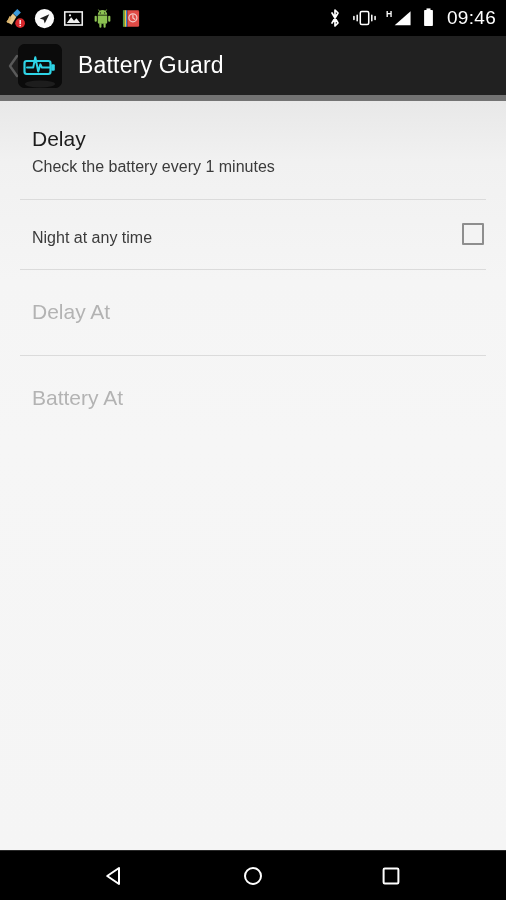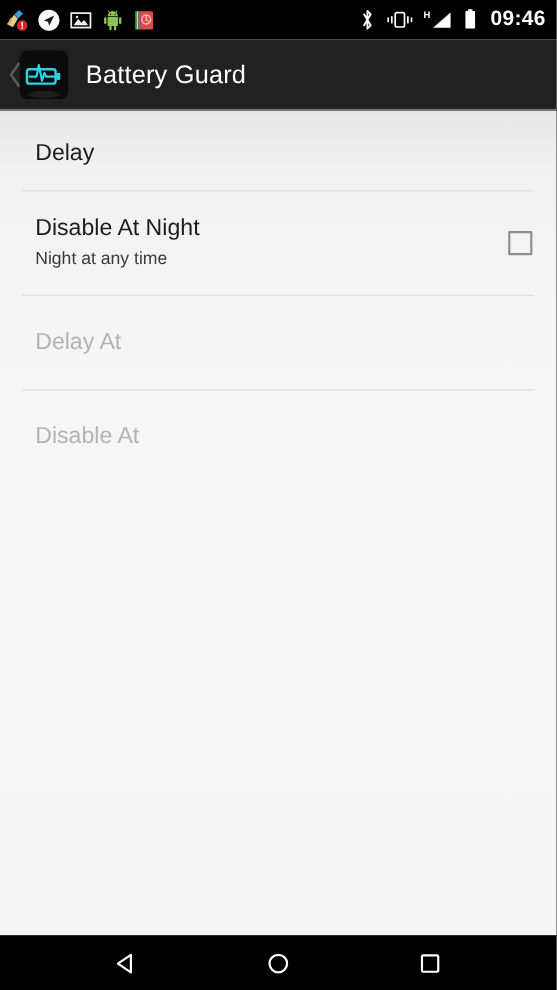--- a/index.html
+++ b/index.html
@@ -40,36 +40,36 @@
     align-items: center;
     gap: 9px;
   }
   .sicon {
     display: block;
     line-height: 0;
   }
   .status-clock {
     color: #ffffff;
     font-size: 19px;
-    font-weight: bold;
+    font-weight: normal;
     letter-spacing: 0.3px;
     margin-left: 3px;
     font-family: "Liberation Sans", sans-serif;
   }
 
   
   .action-bar {
     position: relative;
     height: 65px;
     background: #212121;
     display: flex;
     align-items: center;
     box-sizing: border-box;
     padding-left: 6px;
-    border-bottom: 2px solid #737373;
+    border-bottom: 6px solid #737373;
   }
   .up-chevron {
     width: 14px;
     margin-right: -2px;
     display: block;
     line-height: 0;
     flex: none;
   }
   .app-icon {
     width: 44px;
@@ -288,45 +288,45 @@
     </span>
 
     <span class="action-title">Battery Guard</span>
   </div>
 
   <div class="content">
 
     <div class="pref row-delay">
       <div class="pref-text">
         <div class="pref-title">Delay</div>
+        <div class="pref-summary">Check the battery every 1 minutes</div>
       </div>
     </div>
     <div class="divider"></div>
 
     <div class="pref row-night">
       <div class="pref-text">
-        <div class="pref-title">Disable At Night</div>
         <div class="pref-summary">Night at any time</div>
       </div>
       <div class="pref-widget">
         <span class="checkbox"></span>
       </div>
     </div>
     <div class="divider"></div>
 
     <div class="pref row-enable">
       <div class="pref-text">
         <div class="pref-title disabled">Delay At</div>
       </div>
     </div>
     <div class="divider"></div>
 
     <div class="pref row-disable">
       <div class="pref-text">
-        <div class="pref-title disabled">Disable At</div>
+        <div class="pref-title disabled">Battery At</div>
       </div>
     </div>
 
   </div>
 
   <div class="nav-bar">
 
     <span class="nav-btn">
       <span>
         <svg width="26" height="26" viewBox="0 0 26 26">

